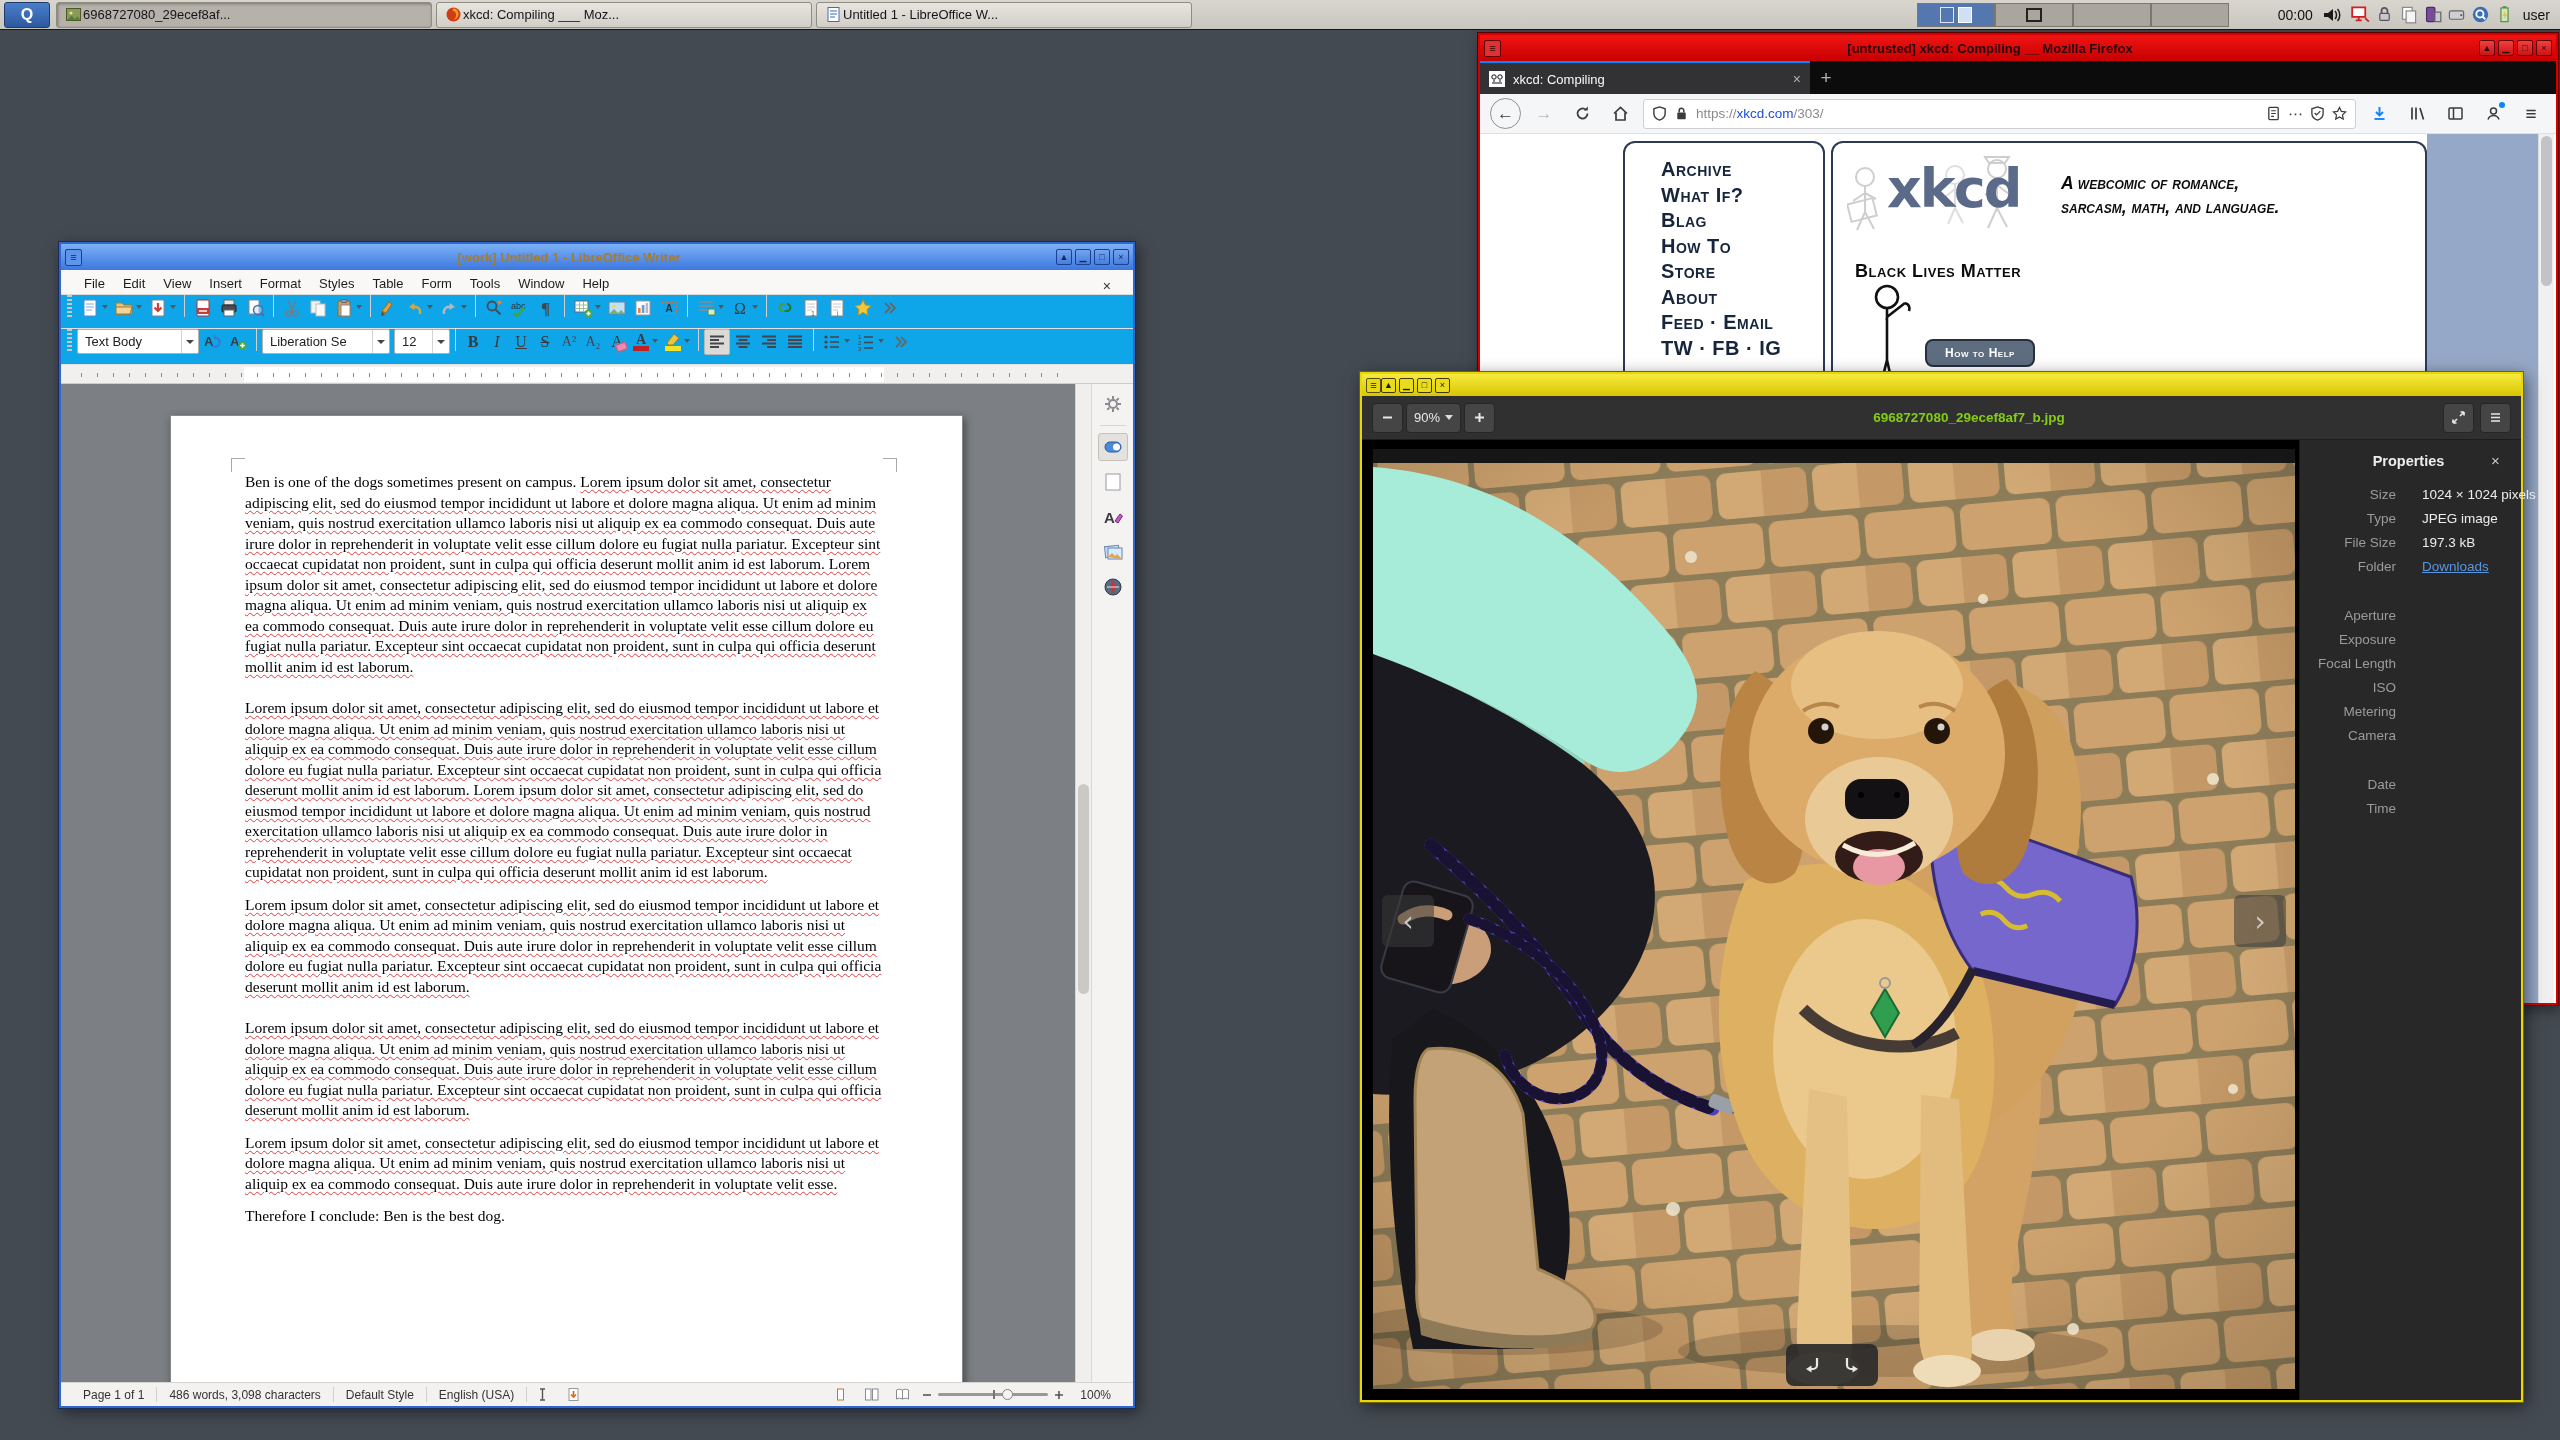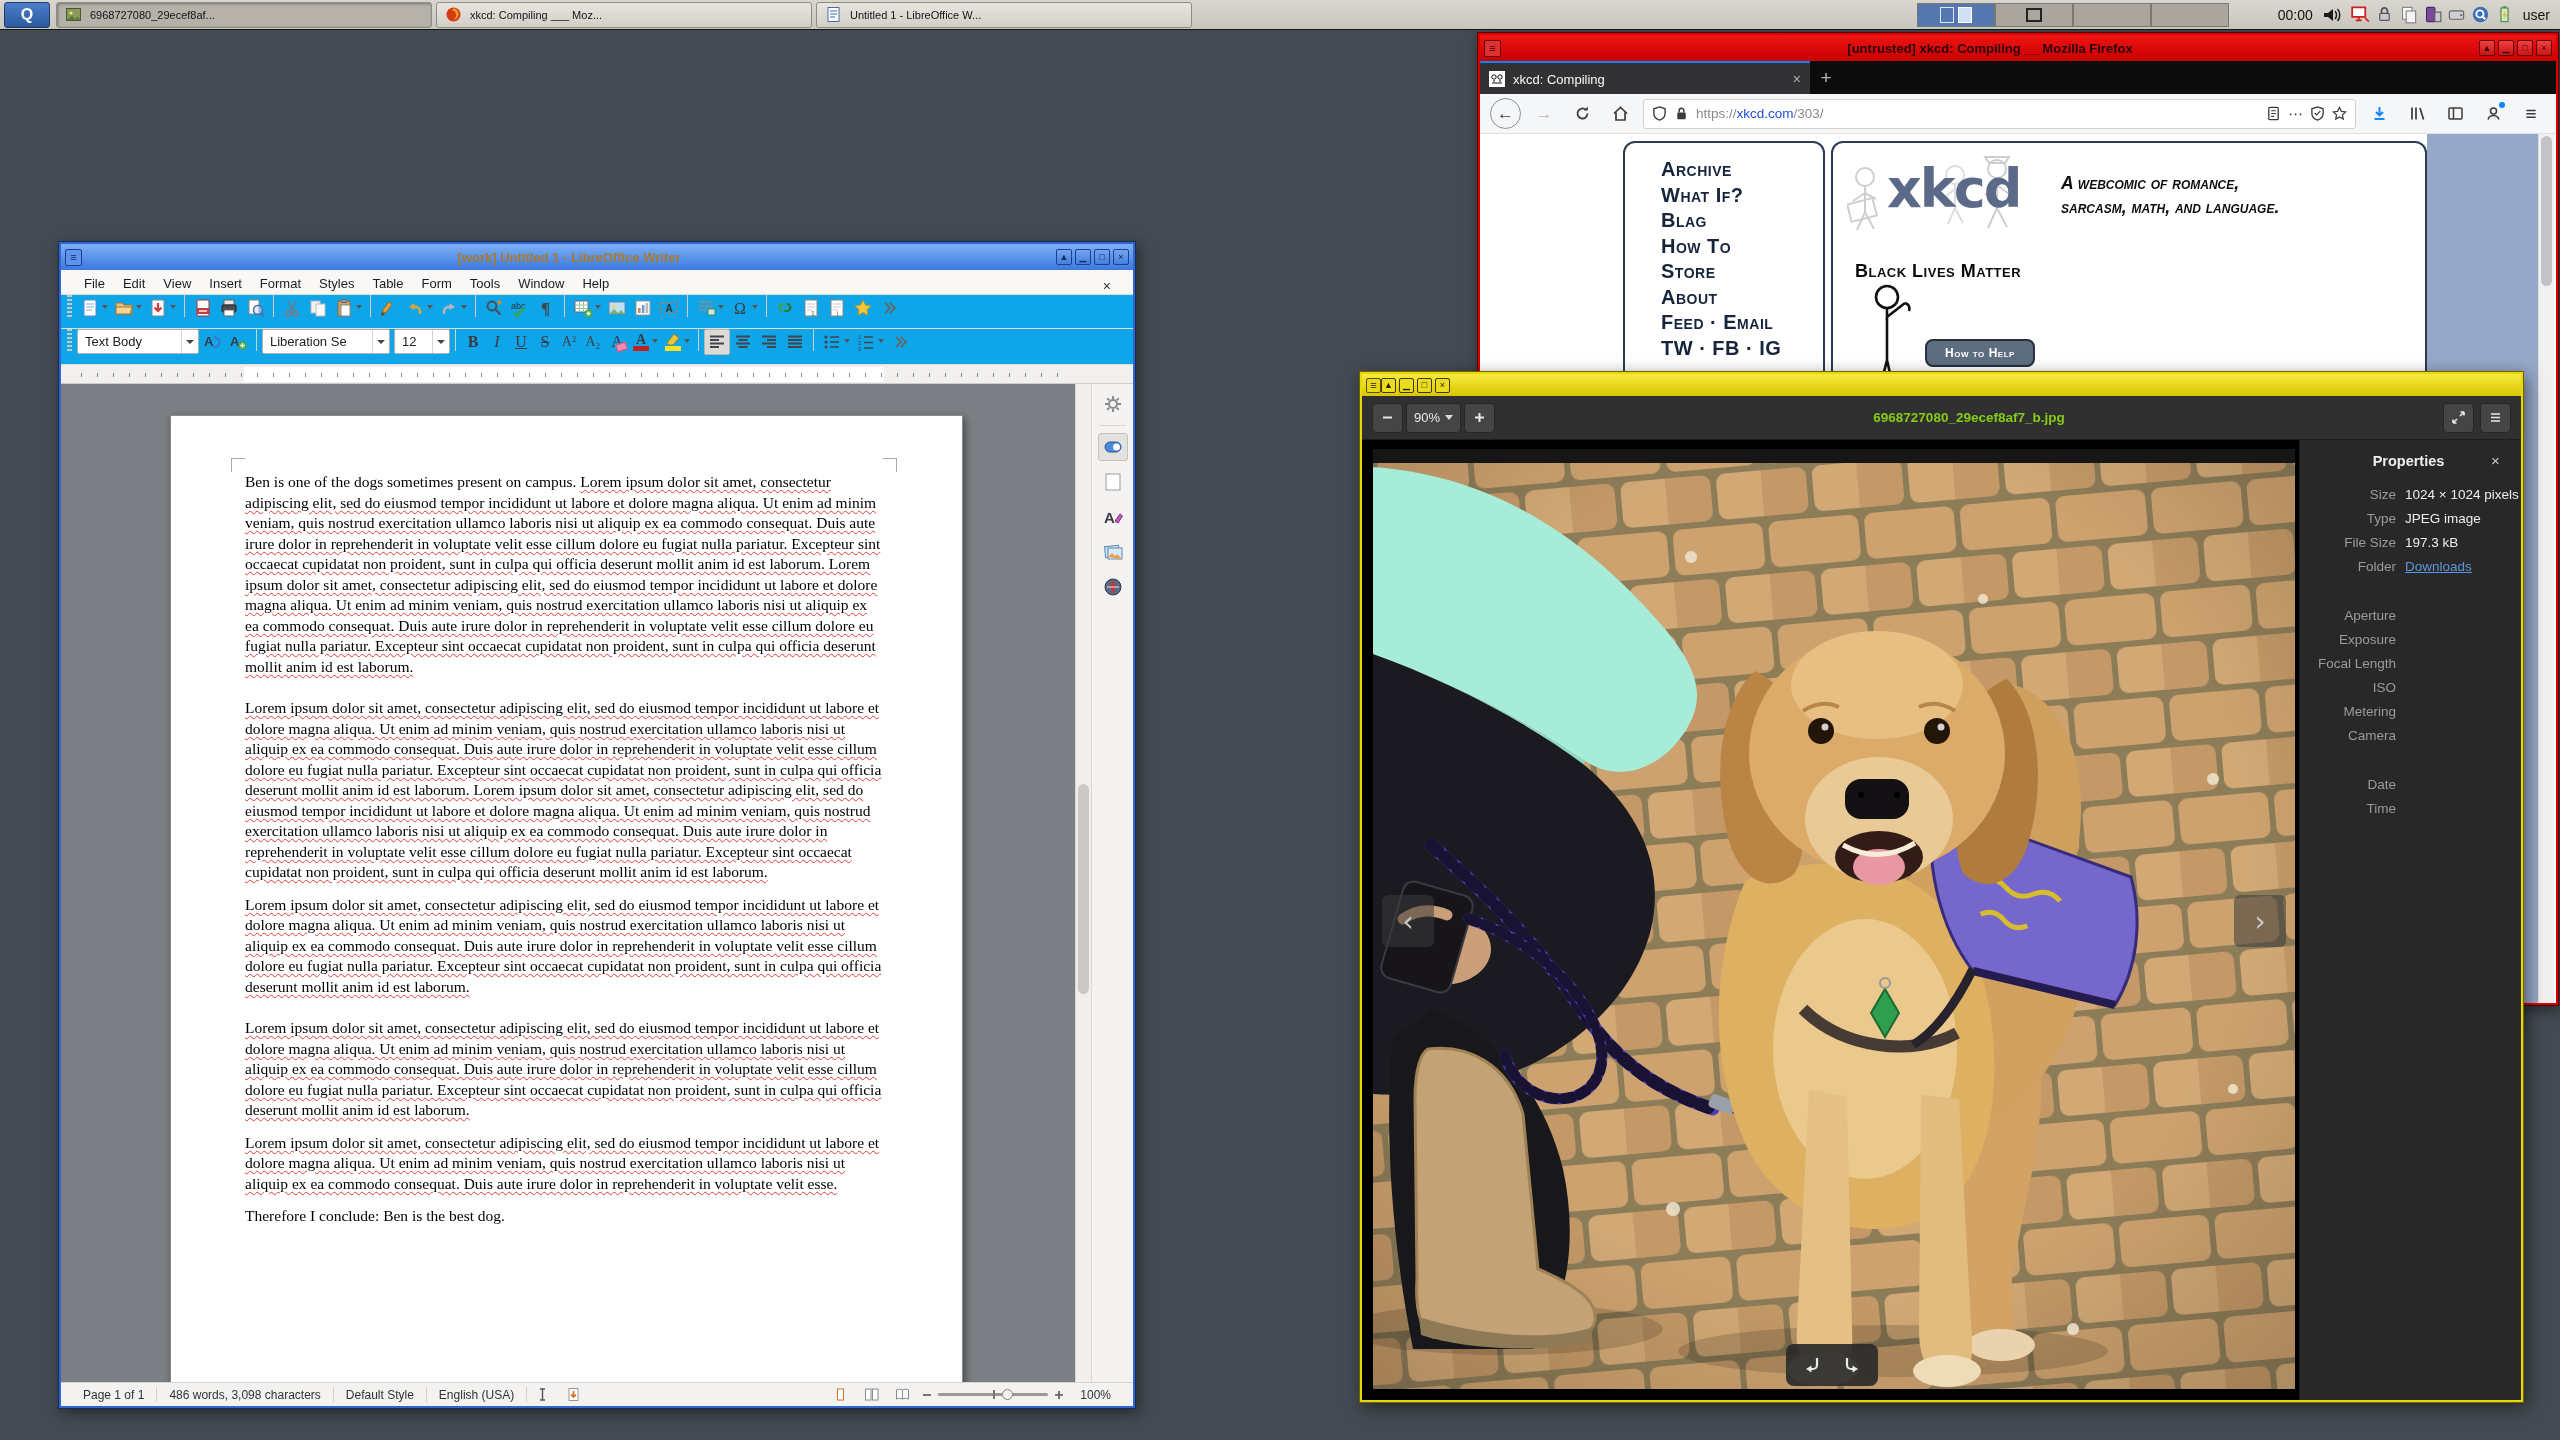--- a/index.html
+++ b/index.html
@@ -2,21 +2,21 @@
 <html><head>
 <meta charset="utf-8">
 <style>
   * { margin:0; padding:0; box-sizing:border-box; }
   html,body { width:2560px; height:1440px; overflow:hidden; font-family:"Liberation Sans",sans-serif; }
   body { background:#434a52; position:relative; }
 
   
   #taskbar { position:absolute; left:0; top:0; width:2560px; height:30px; background:linear-gradient(#d9d6d0,#c9c6c0); border-bottom:1px solid #14161a; display:flex; align-items:center; z-index:10; }
   .q-btn { width:46px; height:26px; margin:0 6px 0 4px; background:linear-gradient(#4b7ecb,#2c5a9e); border:1px solid #1d3c6e; border-radius:3px; color:#fff; font-weight:bold; font-size:16px; display:flex; align-items:center; justify-content:center; }
-  .task-btn { width:376px; height:26px; margin-right:4px; background:linear-gradient(#e8e5df,#d2cfc8); border:1px solid #8f8c84; border-radius:3px; display:flex; align-items:center; gap:8px; padding:0 8px; font-size:11px; color:#14141a; overflow:hidden; white-space:nowrap; }
+  .task-btn { width:376px; height:26px; margin-right:4px; background:linear-gradient(#e8e5df,#d2cfc8); border:1px solid #8f8c84; border-radius:3px; display:flex; align-items:center; gap:1px; padding:0 8px; font-size:13px; color:#14141a; overflow:hidden; white-space:nowrap; }
   .task-btn.active { background:#b6b2aa; box-shadow:inset 1px 1px 3px rgba(0,0,0,.35); }
   .task-btn svg { width:17px; height:17px; flex:none; }
   .tb-right { margin-left:auto; display:flex; align-items:center; gap:9px; padding-right:10px; }
   .ws-pager { display:flex; }
   .ws-cell { width:78px; height:24px; background:#aaa69e; border:1px solid #7c7870; display:flex; align-items:center; justify-content:center; gap:4px; }
   .ws-cell.active { background:#5577b0; }
   .ws-win { width:14px; height:16px; background:#cfe0f4; border:1px solid #ffffff; }
   .ws-win.back { background:transparent; border:1px solid #dce8f8; }
   .ws-icon { width:16px; height:14px; border:2px solid #222; position:relative; }
   .clock { font-size:14px; color:#111; margin-left:40px; }
@@ -149,21 +149,21 @@
   .vbody { flex:1; display:flex; min-height:0; }
   .photo-area { flex:1; background:#000; position:relative; overflow:hidden; }
   .photo-area > svg.photo { position:absolute; left:11px; top:9px; }
   .ovl-arrow { position:absolute; width:52px; height:52px; background:rgba(58,58,58,.55); border-radius:6px; display:flex; align-items:center; justify-content:center; color:#c9c9c9; font-size:28px; font-family:"DejaVu Sans",sans-serif; }
   .ovl-rotate { position:absolute; left:424px; bottom:14px; width:92px; height:42px; background:rgba(42,42,42,.92); border-radius:8px; display:flex; align-items:center; justify-content:space-evenly; }
   .ovl-rotate svg { width:20px; height:20px; }
   .props { width:222px; background:#282828; border-left:1px solid #1b1b1b; padding:12px 14px 0 10px; flex:none; }
   .props-head { display:flex; align-items:center; margin-bottom:18px; }
   .props-title { flex:1; text-align:center; font-weight:bold; font-size:14.5px; color:#ededed; padding-left:16px; }
   .props-close { color:#c9c9c9; font-size:15px; width:16px; }
-  .prow { display:flex; align-items:baseline; gap:9px; min-height:24px; }
+  .prow { display:flex; align-items:baseline; gap:26px; min-height:24px; }
   .prow.pgap { margin-top:25px; }
   .plabel { width:86px; text-align:right; color:#9b9b9b; font-size:13.5px; flex:none; }
   .pvalue { color:#ededed; font-size:13.5px; white-space:nowrap; }
   .pvalue.link { color:#5a96e0; text-decoration:underline; }
 </style>
 </head>
 <body>
 
 <div id="taskbar">
   <div class="q-btn">Q</div>

